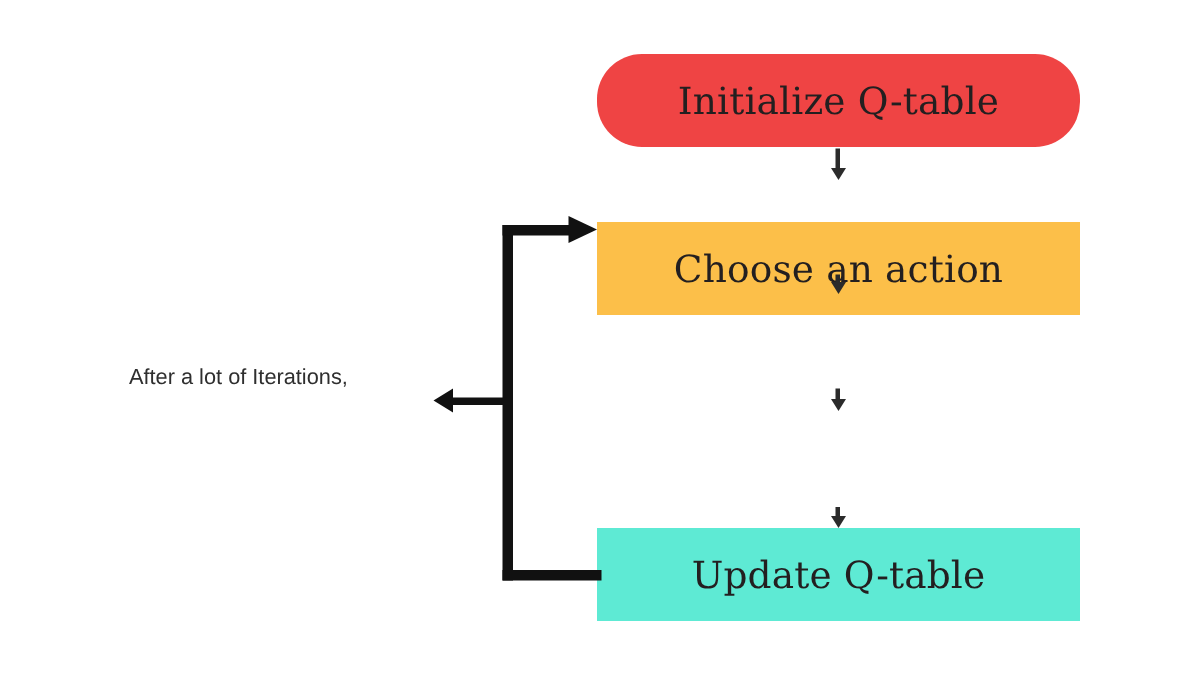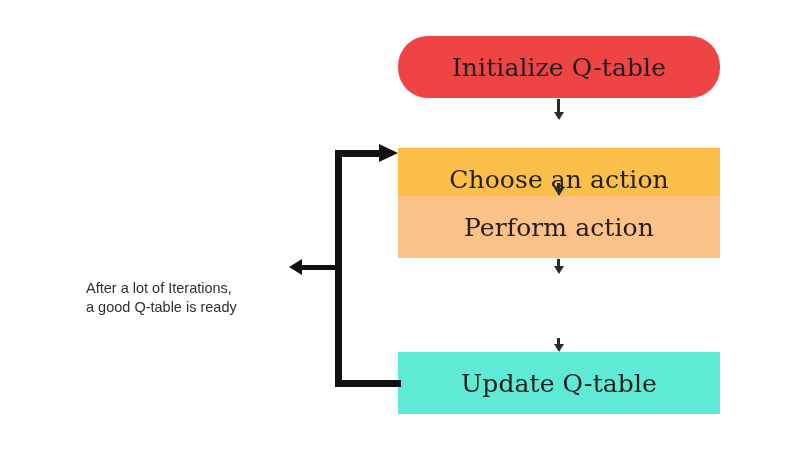--- a/index.html
+++ b/index.html
@@ -126,40 +126,36 @@
   .side-note {
     position: absolute;
     left: 86px;
     top: 243px;
     width: 190px;
     font-family: "Liberation Sans", sans-serif;
     font-size: 14.5px;
     line-height: 19px;
     color: #2f2f2f;
     text-align: left;
-    margin-top: 36px;
   }
   .side-note .note-line { display: block; white-space: nowrap; }
 </style>
 </head>
 <body>
 
 <div id="canvas">
 
   <div class="flow-box box-1">
     <span class="box-label">Initialize Q-table</span>
   </div>
 
   <div class="flow-box box-2">
     <span class="box-label">Choose an action</span>
   </div>
 
-  <div class="flow-box box-3">
-    <span class="box-label">Perform action</span>
-  </div>
 
 
   <div class="flow-box box-5">
     <span class="box-label">Update Q-table</span>
   </div>
 
   <div class="connector conn-1"></div>
   <div class="connector conn-2"></div>
   <div class="connector conn-3"></div>
   <div class="connector conn-4"></div>
@@ -167,16 +163,15 @@
   <div class="loop-bottom"></div>
   <div class="loop-vertical"></div>
   <div class="loop-top"></div>
   <div class="loop-arrowhead"></div>
 
   <div class="branch-shaft"></div>
   <div class="branch-arrowhead"></div>
 
   <div class="side-note">
     <span class="note-line">After a lot of Iterations,</span>
-    <span class="note-line">a good Q-table is ready</span>
   </div>
 
 </div>
 
 </body></html>

